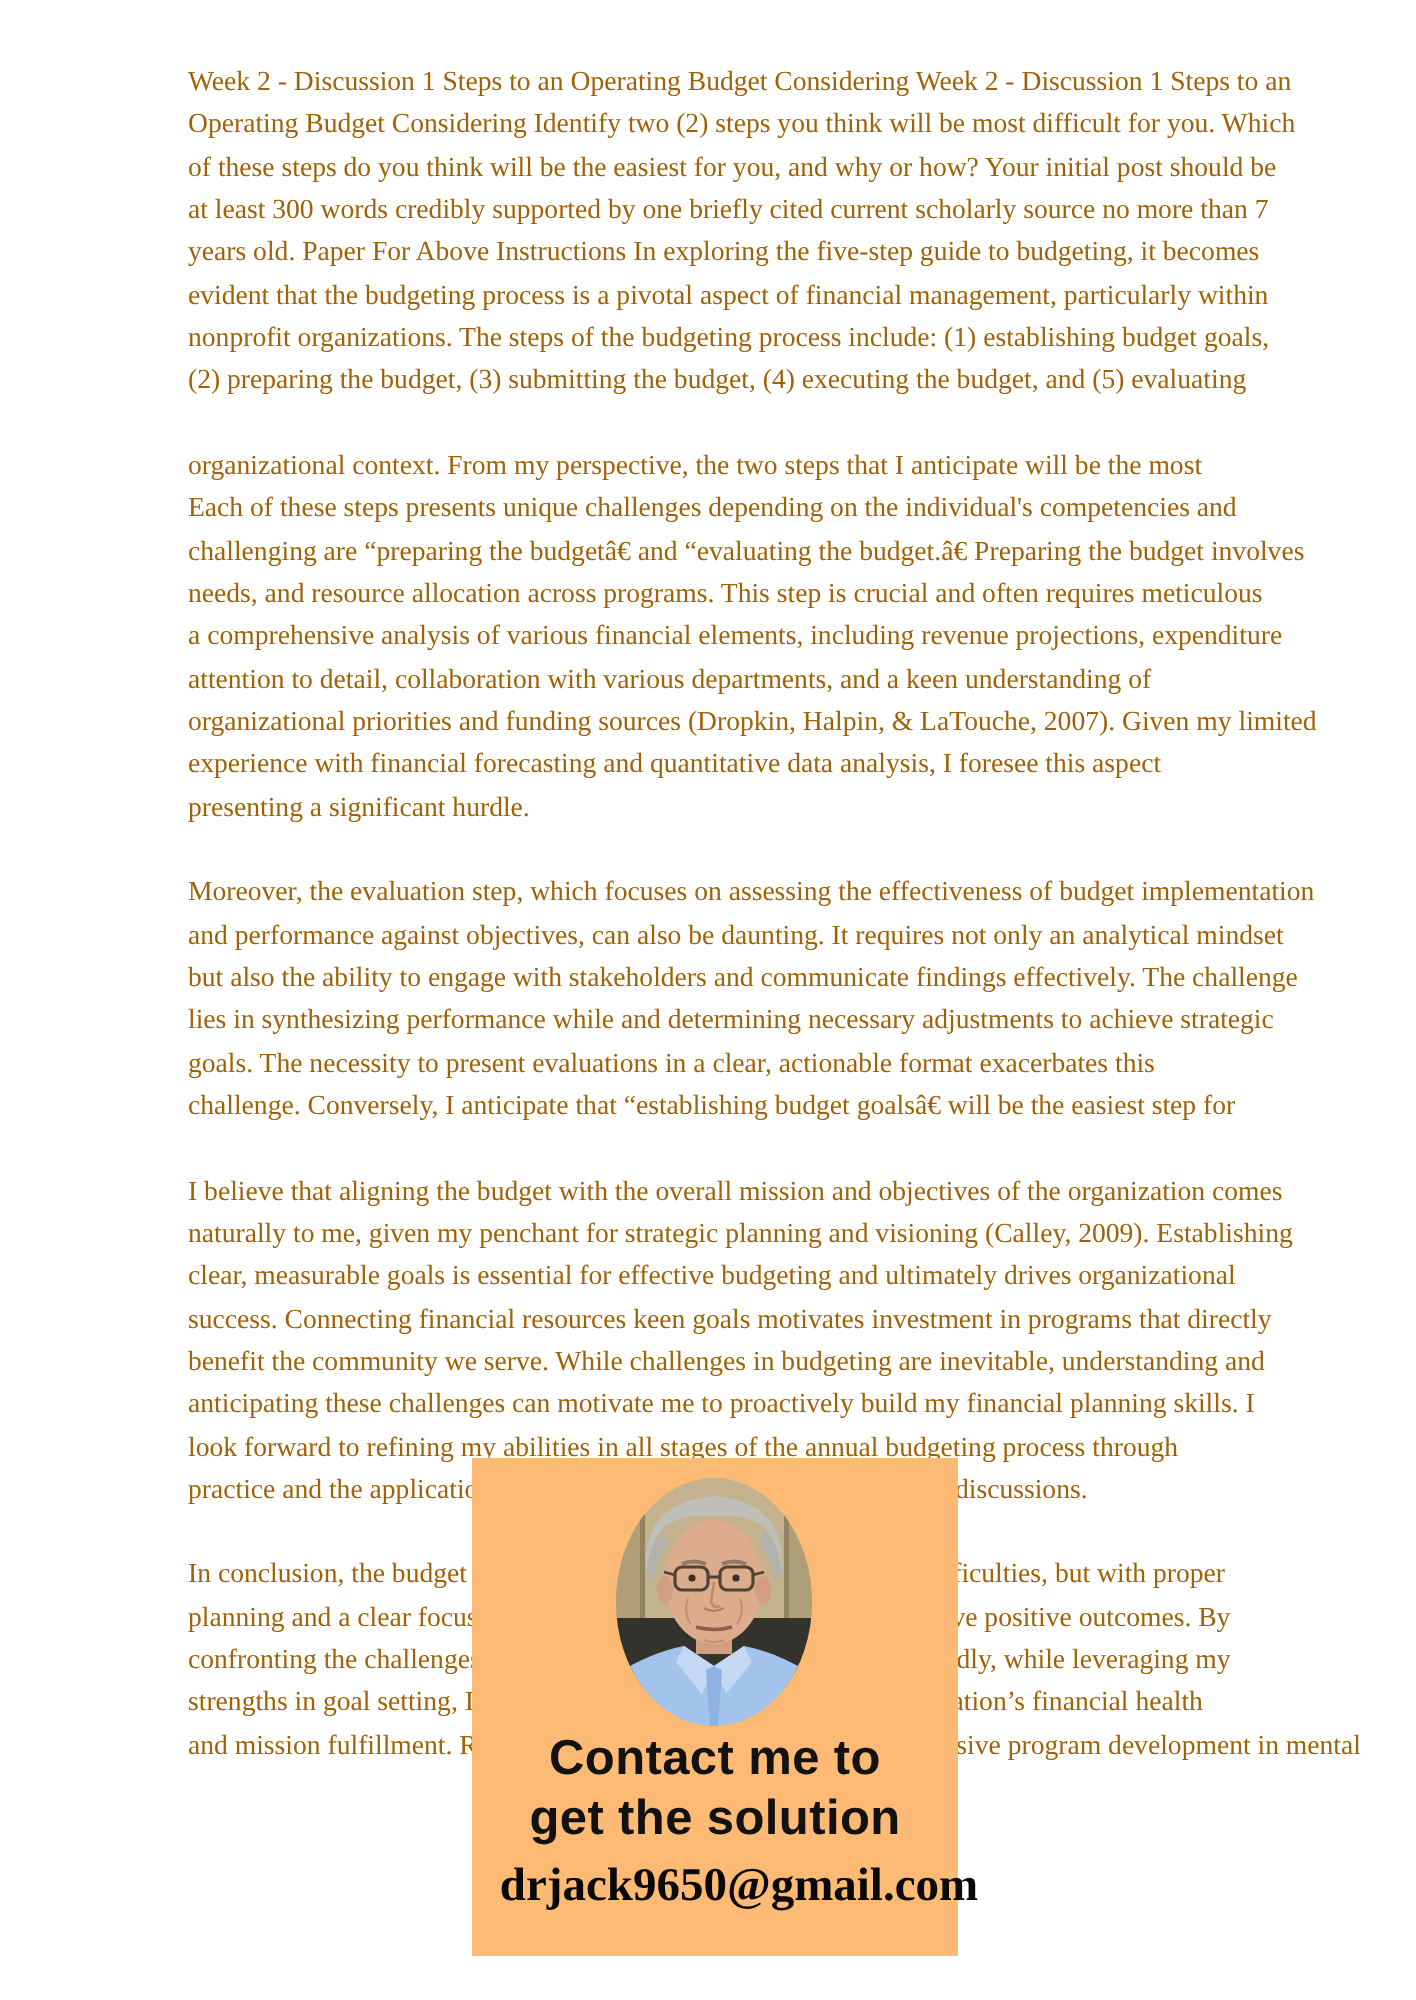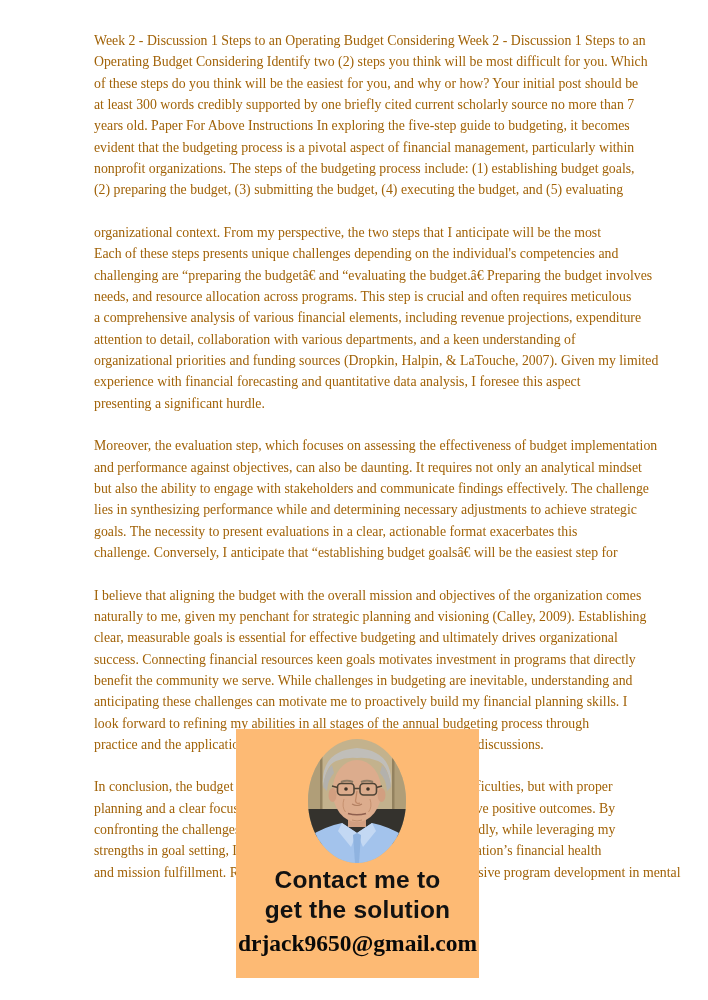--- a/index.html
+++ b/index.html
@@ -162,14 +162,14 @@
 
         <path d="M36,60 Q33.5,68 37.5,73" stroke="#c6916f" stroke-width="1" fill="none"></path>
         <path d="M62,60 Q64.5,68 60.5,73" stroke="#c6916f" stroke-width="1" fill="none"></path>
       </g>
     </svg>
   </div>
   <div class="headline" style="color: rgb(18, 18, 18);">
     <div>Contact me to</div>
     <div>get the solution</div>
   </div>
-  <div class="email" style="color: rgb(9, 9, 9);">drjack9650@gmail.com</div>
+  <div class="email" style="color: rgb(9, 9, 9); margin-left: 12px;">drjack9650@gmail.com</div>
 </div>
 
 </body></html>

